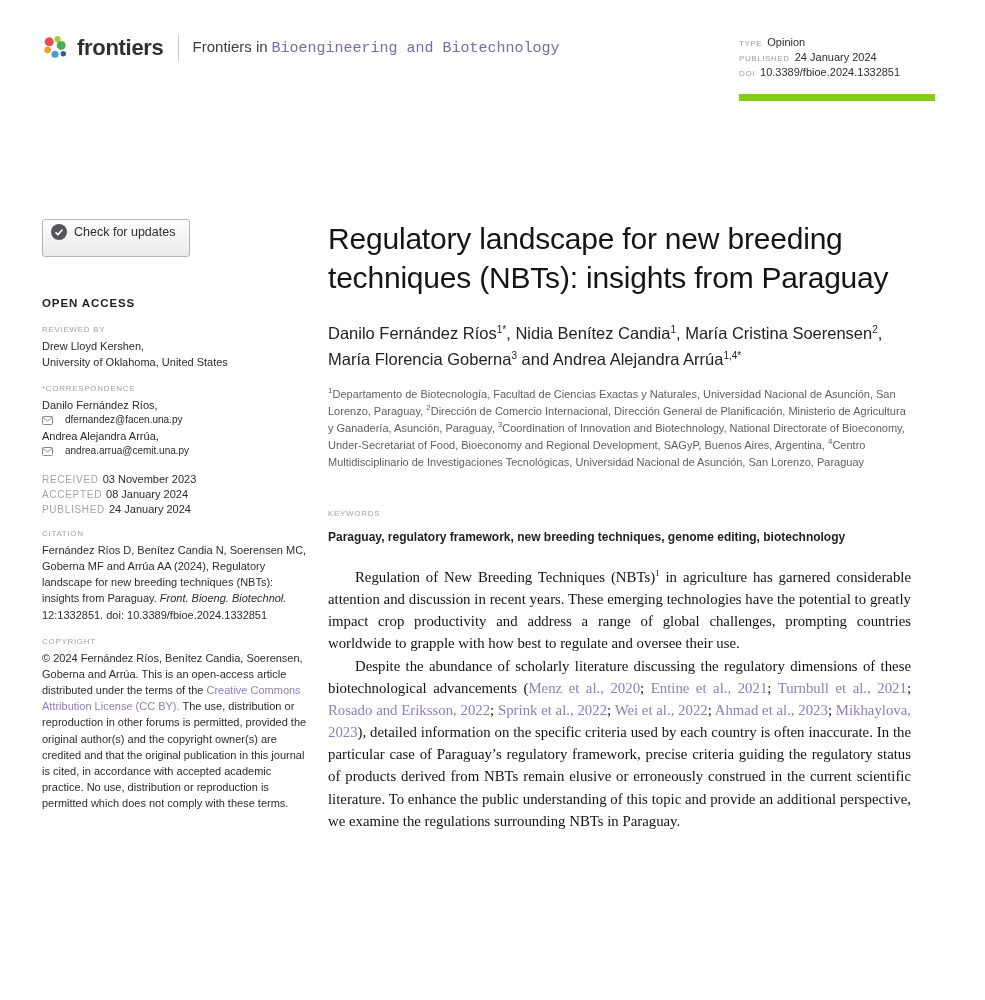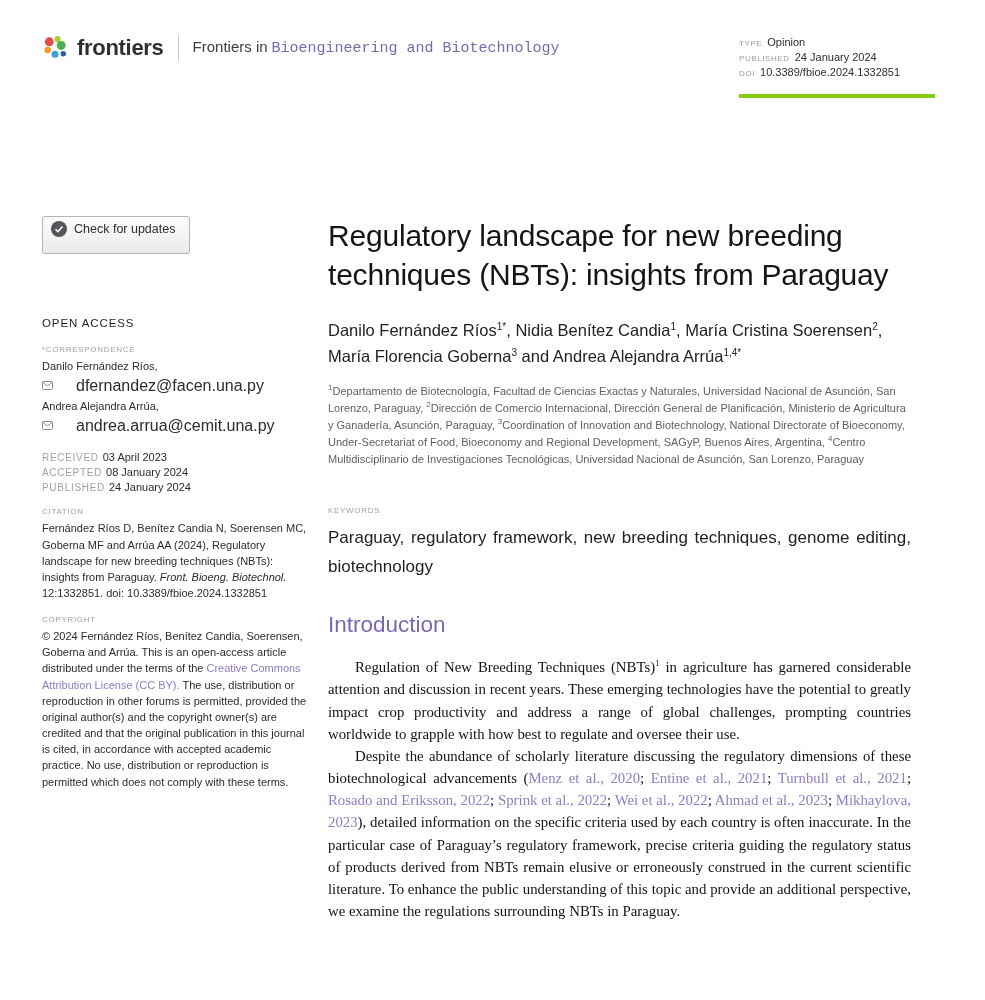--- a/index.html
+++ b/index.html
@@ -16,56 +16,56 @@
   
   .header { display: flex; justify-content: space-between; align-items: flex-start; }
   .logo-row { display: flex; align-items: center; }
   .logo-icon { width: 27px; height: 27px; margin-right: 8px; }
   .logo-text { font-size: 22px; font-weight: 700; color: #2f2f2f; letter-spacing: -0.3px; }
   .header-divider { width: 1px; height: 26px; background: #c9c9c9; margin: 0 14px; }
   .journal { font-size: 15px; color: #3d3d3d; }
   .journal-prefix { margin-right: 4px; }
   .journal-link { color: var(--brand, #7b68af); text-decoration: none; font-family: Liberation Mono, monospace; }
 
-  .meta { font-size: 11px; color: #2e2e2e; padding-bottom: 13px; border-bottom: 4px solid #84cc16; min-width: 196px; margin-top: 2px; }
+  .meta { font-size: 11px; color: #2e2e2e; padding-bottom: 13px; border-bottom: 7px solid #84cc16; min-width: 196px; margin-top: 2px; }
   .meta-row { margin-bottom: 3px; white-space: nowrap; }
   .meta-label { font-size: 8px; color: #9d9d9d; letter-spacing: 0.6px; margin-right: 5px; }
 
   
   .content { display: flex; margin-top: 118px; }
   .sidebar { width: 268px; flex-shrink: 0; }
   .main { margin-left: 18px; width: 583px; }
 
   
   .check-updates {
     display: inline-flex; align-items: center; gap: 7px;
     border: 1px solid #b5b5b5; border-radius: 3px;
     background: linear-gradient(#fdfdfd, #ebebeb);
     padding: 4px 14px 16px 8px; font-size: 12.5px; color: #2e2e2e;
   }
   .crossmark-svg { width: 16px; height: 16px; display: block; }
-  .open-access { font-size: 11.5px; font-weight: 400; letter-spacing: 0.9px; color: #1f1f1f; margin: 63px 0 16px; }
+  .open-access { font-size: 11.5px; font-weight: 700; letter-spacing: 0.9px; color: #1f1f1f; margin: 40px 0 16px; }
   .side-group { margin-bottom: 14px; }
   .side-label { font-size: 8px; color: #a2a2a2; letter-spacing: 0.7px; margin-bottom: 4px; }
   .side-text { font-size: 11px; color: #2c2c2c; line-height: 1.47; white-space: pre-line; }
-  .email-row { display: flex; align-items: center; gap: 23px; font-size: 16px; color: #2c2c2c; line-height: 1.47; }
+  .email-row { display: flex; align-items: center; gap: 12px; font-size: 10px; color: #2c2c2c; line-height: 1.47; }
   .email-link { color: #2c2c2c; text-decoration: none; }
   .envelope-svg { width: 11px; height: 9px; display: block; flex-shrink: 0; }
   .date-row { font-size: 11px; color: #2c2c2c; margin-bottom: 3px; }
   .date-row .side-label-inline { font-size: 10px; color: #a2a2a2; letter-spacing: 0.7px; margin-right: 4px; }
   .side-link { color: var(--link, #8f7cc3); text-decoration: none; }
 
   
   .title { font-size: 30px; line-height: 1.3; font-weight: 500; color: #151515; letter-spacing: -0.2px; margin: 0; }
   .authors { margin-top: 24px; font-size: 16.5px; color: #222; line-height: 1.55; }
   .authors sup { font-size: 10px; line-height: 0; }
   .affils { margin-top: 14px; font-size: 11px; color: #5f5f5f; line-height: 1.55; }
   .affils sup { font-size: 8px; line-height: 0; }
   .kw-label { margin-top: 38px; margin-bottom: 0; }
-  .keywords { margin-top: 9px; font-size: 17px; font-weight: 400; color: #1f1f1f; text-align: justify; line-height: 1.7; }
+  .keywords { margin-top: 9px; font-size: 12px; font-weight: 700; color: #1f1f1f; text-align: justify; line-height: 1.7; }
   .section-h { margin: 30px 0 0; font-size: 22.5px; font-weight: 500; color: var(--brand, #7b68af); }
   .body-text { margin-top: 18px; font-family: "Liberation Serif", serif; font-size: 14.8px; color: #121212; text-align: justify; line-height: 1.5; }
   .body-text p { margin: 0; text-indent: 27px; }
   .body-text sup { font-size: 9px; line-height: 0; }
   .txt-link { color: var(--link, #8f7cc3); text-decoration: none; }
 </style>
 </head>
 <body>
 
 <div class="page">
@@ -104,20 +104,25 @@
         <svg class="crossmark-svg" viewBox="0 0 16 16">
           <circle cx="8" cy="8" r="8" fill="#55565a"></circle>
           <path d="M4.5 8.3 L7 10.6 L11.5 5.4" stroke="#ffffff" stroke-width="1.6" fill="none"></path>
         </svg>
         <span>Check for updates</span>
       </div>
 
       <div class="open-access">OPEN ACCESS</div>
 
 
+      <div class="side-group">
+        <div class="side-label">REVIEWED BY</div>
+        <div class="side-text">Drew Lloyd Kershen,
+University of Oklahoma, United States</div>
+      </div>
 
       <div class="side-group">
         <div class="side-label">*CORRESPONDENCE</div>
         <div class="side-text">Danilo Fernández Ríos,</div>
         <div class="email-row">
           <svg class="envelope-svg" viewBox="0 0 11 9">
             <rect x="0.5" y="0.5" width="10" height="8" rx="1" fill="none" stroke="#8a8a8a"></rect>
             <path d="M0.5 1 L5.5 5 L10.5 1" fill="none" stroke="#8a8a8a"></path>
           </svg>
           <a href="#" class="email-link">dfernandez@facen.una.py</a>
@@ -127,21 +132,21 @@
           <svg class="envelope-svg" viewBox="0 0 11 9">
             <rect x="0.5" y="0.5" width="10" height="8" rx="1" fill="none" stroke="#8a8a8a"></rect>
             <path d="M0.5 1 L5.5 5 L10.5 1" fill="none" stroke="#8a8a8a"></path>
           </svg>
           <a href="#" class="email-link">andrea.arrua@cemit.una.py</a>
         </div>
       </div>
 
       <div class="side-group">
         <div class="date-row">
-          <span class="side-label-inline">RECEIVED</span><span>03 April 2023</span>
+          <span class="side-label-inline">RECEIVED</span><span>03 November 2023</span>
         </div>
         <div class="date-row">
           <span class="side-label-inline">ACCEPTED</span><span>08 January 2024</span>
         </div>
         <div class="date-row">
           <span class="side-label-inline">PUBLISHED</span><span>24 January 2024</span>
         </div>
       </div>
 
       <div class="side-group">
@@ -158,21 +163,20 @@
     <main class="main">
       <h1 class="title">Regulatory landscape for new breeding techniques (NBTs): insights from Paraguay</h1>
 
       <div class="authors"><span>Danilo Fernández Ríos</span><sup>1*</sup>, <span>Nidia Benítez Candia</span><sup>1</sup>, <span>María Cristina Soerensen</span><sup>2</sup>, <span>María Florencia Goberna</span><sup>3</sup> and <span>Andrea Alejandra Arrúa</span><sup>1,4*</sup></div>
 
       <div class="affils"><sup>1</sup>Departamento de Biotecnología, Facultad de Ciencias Exactas y Naturales, Universidad Nacional de Asunción, San Lorenzo, Paraguay, <sup>2</sup>Dirección de Comercio Internacional, Dirección General de Planificación, Ministerio de Agricultura y Ganadería, Asunción, Paraguay, <sup>3</sup>Coordination of Innovation and Biotechnology, National Directorate of Bioeconomy, Under-Secretariat of Food, Bioeconomy and Regional Development, SAGyP, Buenos Aires, Argentina, <sup>4</sup>Centro Multidisciplinario de Investigaciones Tecnológicas, Universidad Nacional de Asunción, San Lorenzo, Paraguay</div>
 
       <div class="side-label kw-label">KEYWORDS</div>
       <div class="keywords">Paraguay, regulatory framework, new breeding techniques, genome editing, biotechnology</div>
 
-      <h2 class="section-h">Introduction</h2>
 
       <div class="body-text">
         <p>Regulation of New Breeding Techniques (NBTs)<sup>1</sup> in agriculture has garnered considerable attention and discussion in recent years. These emerging technologies have the potential to greatly impact crop productivity and address a range of global challenges, prompting countries worldwide to grapple with how best to regulate and oversee their use.</p>
         <p>Despite the abundance of scholarly literature discussing the regulatory dimensions of these biotechnological advancements (<a href="#" class="txt-link side-link">Menz et al., 2020</a>; <a href="#" class="txt-link side-link">Entine et al., 2021</a>; <a href="#" class="txt-link side-link">Turnbull et al., 2021</a>; <a href="#" class="txt-link side-link">Rosado and Eriksson, 2022</a>; <a href="#" class="txt-link side-link">Sprink et al., 2022</a>; <a href="#" class="txt-link side-link">Wei et al., 2022</a>; <a href="#" class="txt-link side-link">Ahmad et al., 2023</a>; <a href="#" class="txt-link side-link">Mikhaylova, 2023</a>), detailed information on the specific criteria used by each country is often inaccurate. In the particular case of Paraguay’s regulatory framework, precise criteria guiding the regulatory status of products derived from NBTs remain elusive or erroneously construed in the current scientific literature. To enhance the public understanding of this topic and provide an additional perspective, we examine the regulations surrounding NBTs in Paraguay.</p>
       </div>
     </main>
 
   </div>
 </div>
 

